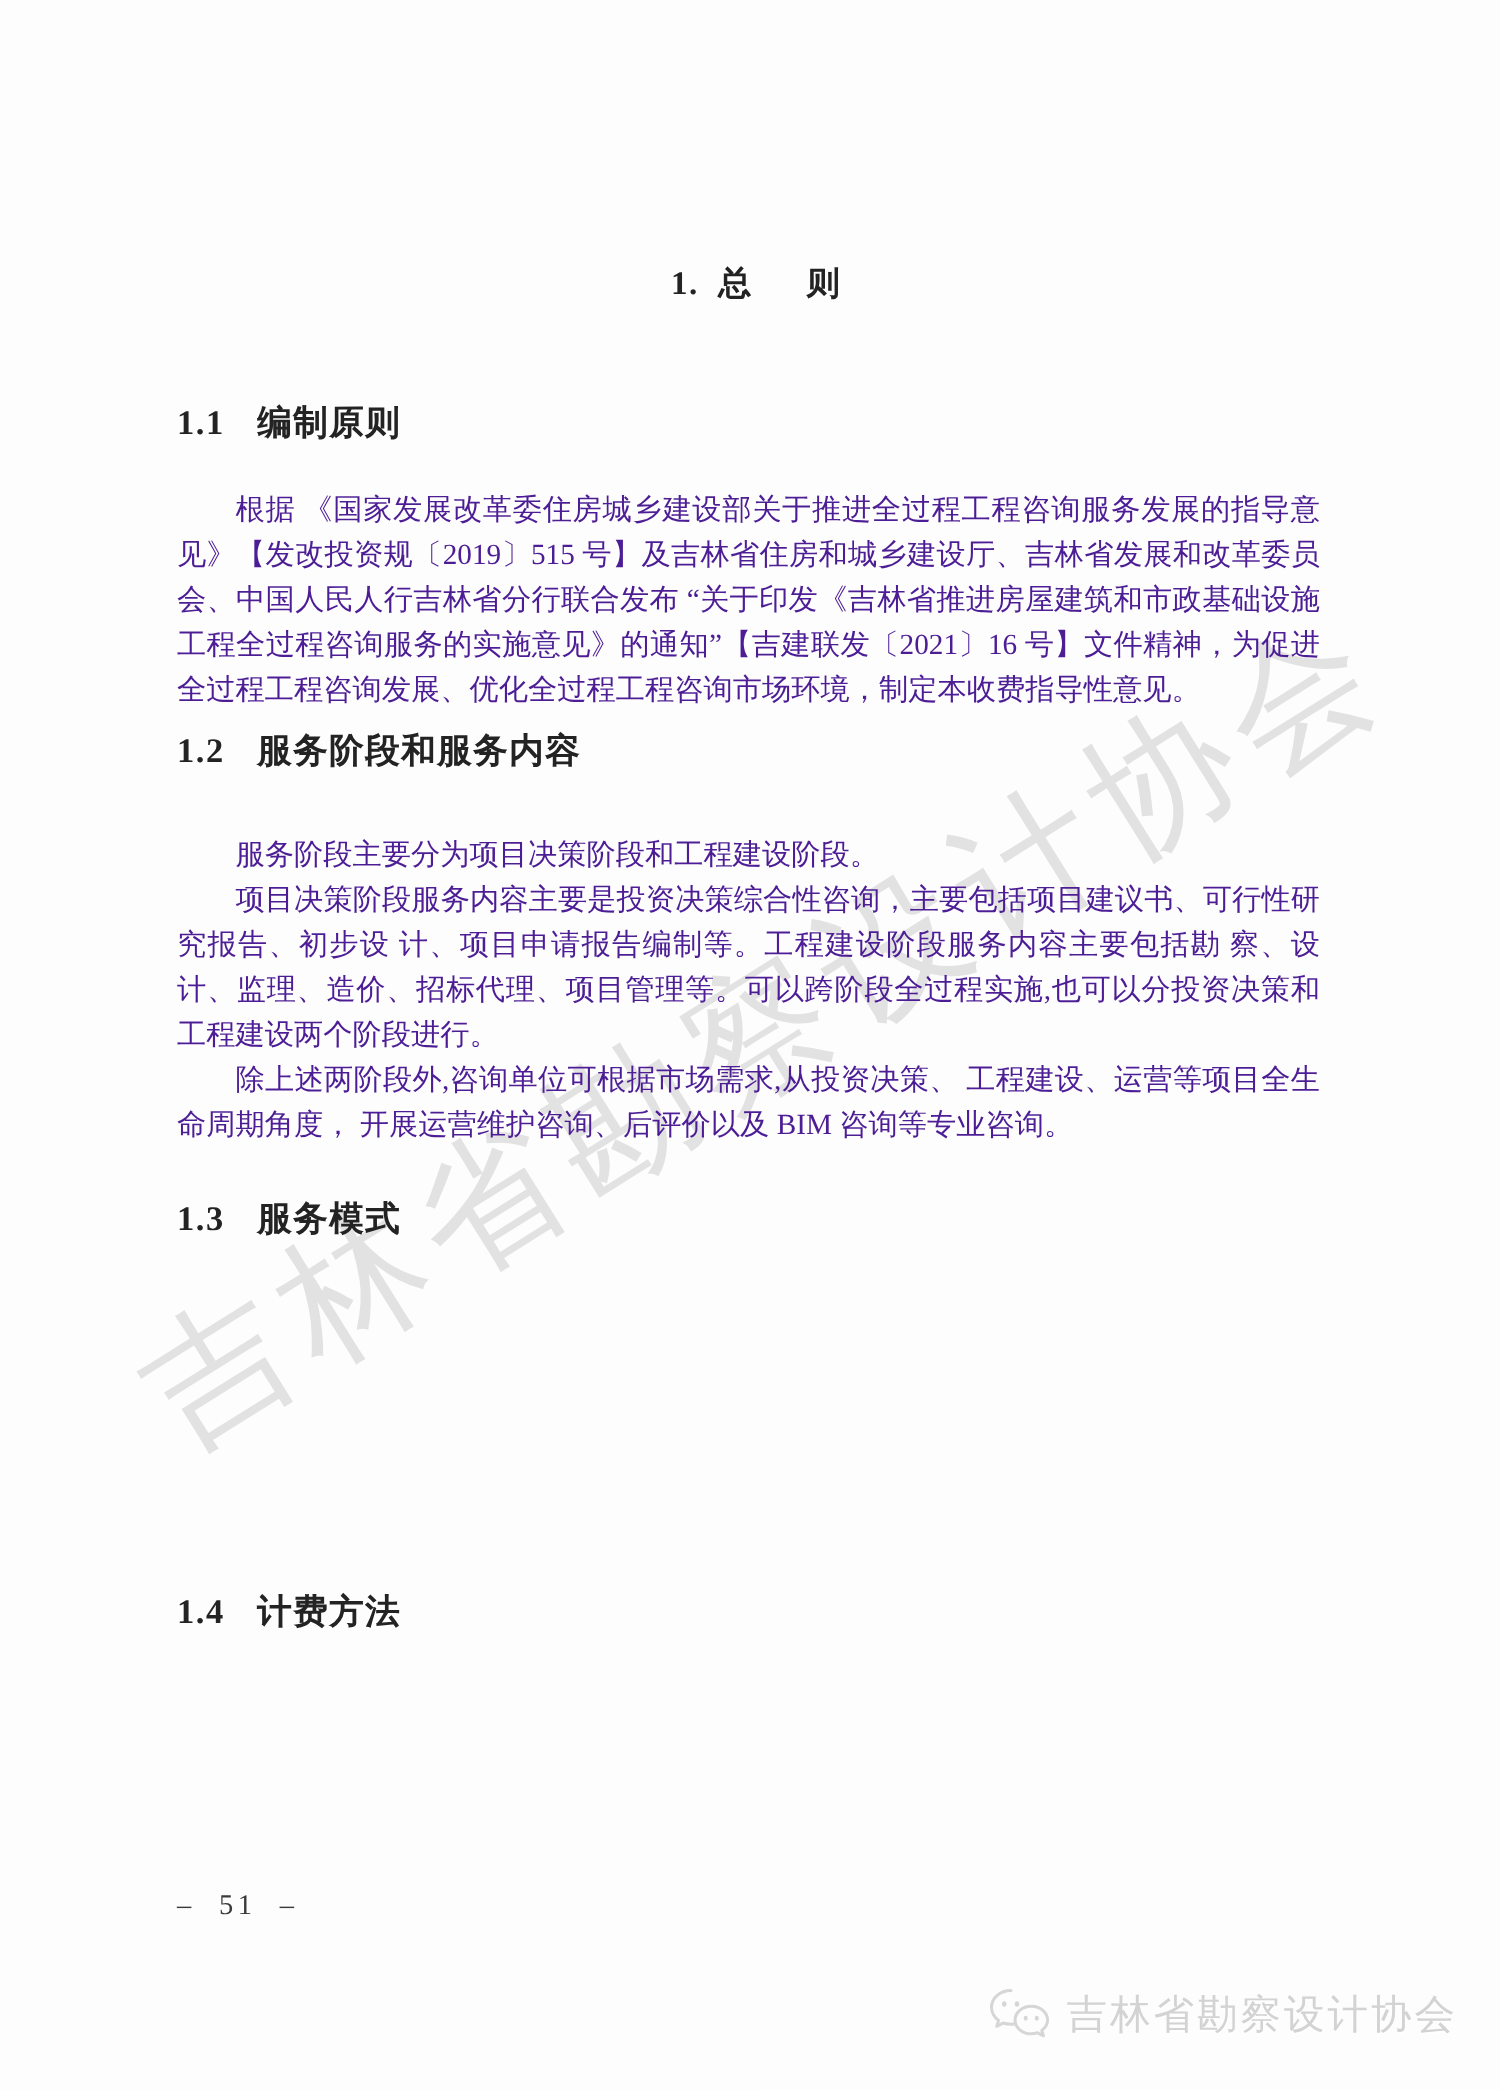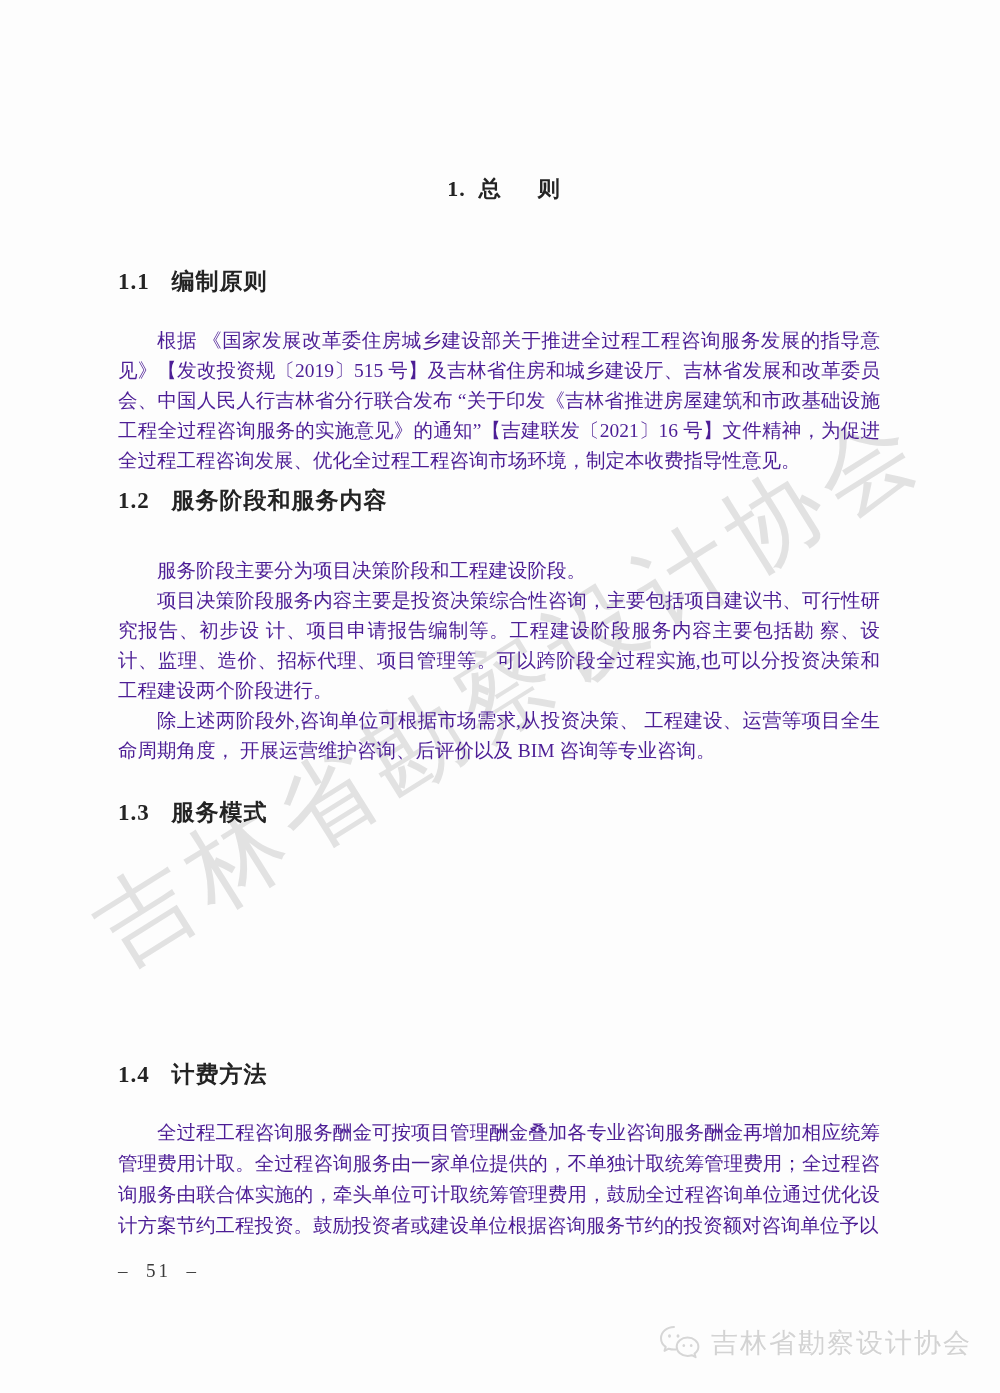--- a/index.html
+++ b/index.html
@@ -129,23 +129,20 @@
 
   <div class="heading h-13">
     <span class="h-num">1.3</span>
     <span class="h-title">服务模式</span>
   </div>
 
   <div class="heading h-14">
     <span class="h-num">1.4</span>
     <span class="h-title">计费方法</span>
   </div>
-  <div class="block block-14">
-    <p>全过程工程咨询服务酬金可按项目管理酬金叠加各专业咨询服务酬金再增加相应统筹管理费用计取。全过程咨询服务由一家单位提供的，不单独计取统筹管理费用；全过程咨询服务由联合体实施的，牵头单位可计取统筹管理费用，鼓励全过程咨询单位通过优化设计方案节约工程投资。鼓励投资者或建设单位根据咨询服务节约的投资额对咨询单位予以</p>
-  </div>
 
   <div class="page-number">–  51  –</div>
 
   <div class="footer">
     <span class="wechat">
       <svg width="44" height="38" viewBox="0 0 44 38" fill="none" xmlns="http://www.w3.org/2000/svg">
         <path d="M17 3 C9.8 3 4 8 4 14.2 c0 3.5 1.8 6.6 4.7 8.7 l-1.2 4 4.2-2.2 c1.6 .5 3.4 .8 5.3 .8 .6 0 1.2 0 1.8 -.1" stroke="#d6d6d6" stroke-width="2" fill="none" stroke-linecap="round" stroke-linejoin="round"></path>
         <ellipse cx="12.5" cy="12" rx="1.5" ry="1.8" fill="#d6d6d6"></ellipse>
         <ellipse cx="21" cy="12" rx="1.5" ry="1.8" fill="#d6d6d6"></ellipse>
         <path d="M30.5 13.5 c-6 0 -10.8 4.1 -10.8 9.2 0 5.1 4.8 9.2 10.8 9.2 1.5 0 3 -.3 4.3 -.7 l3.8 2 -1.1 -3.6 c2.4 -1.7 3.9 -4.2 3.9 -6.9 0 -5.1 -4.9 -9.2 -10.9 -9.2 z" stroke="#d6d6d6" stroke-width="2" fill="none" stroke-linecap="round" stroke-linejoin="round"></path>

